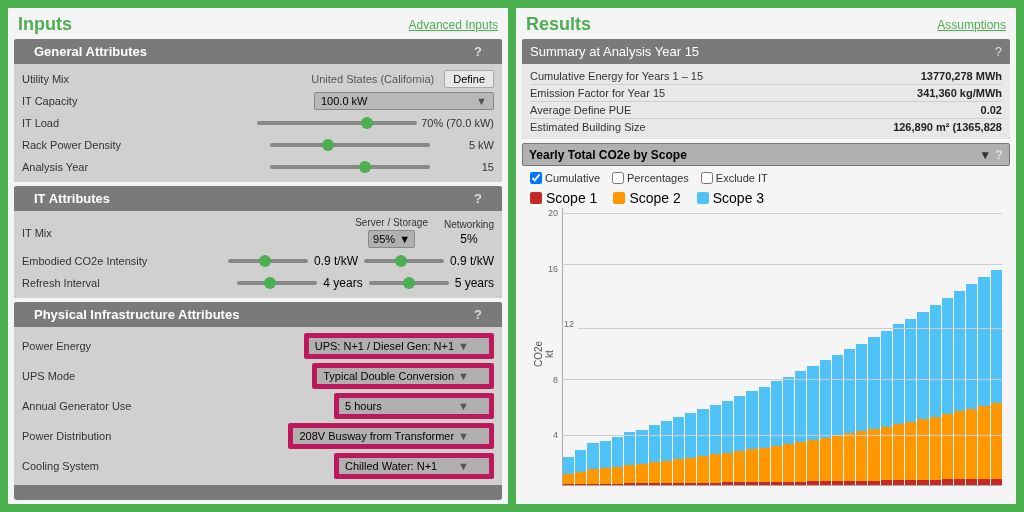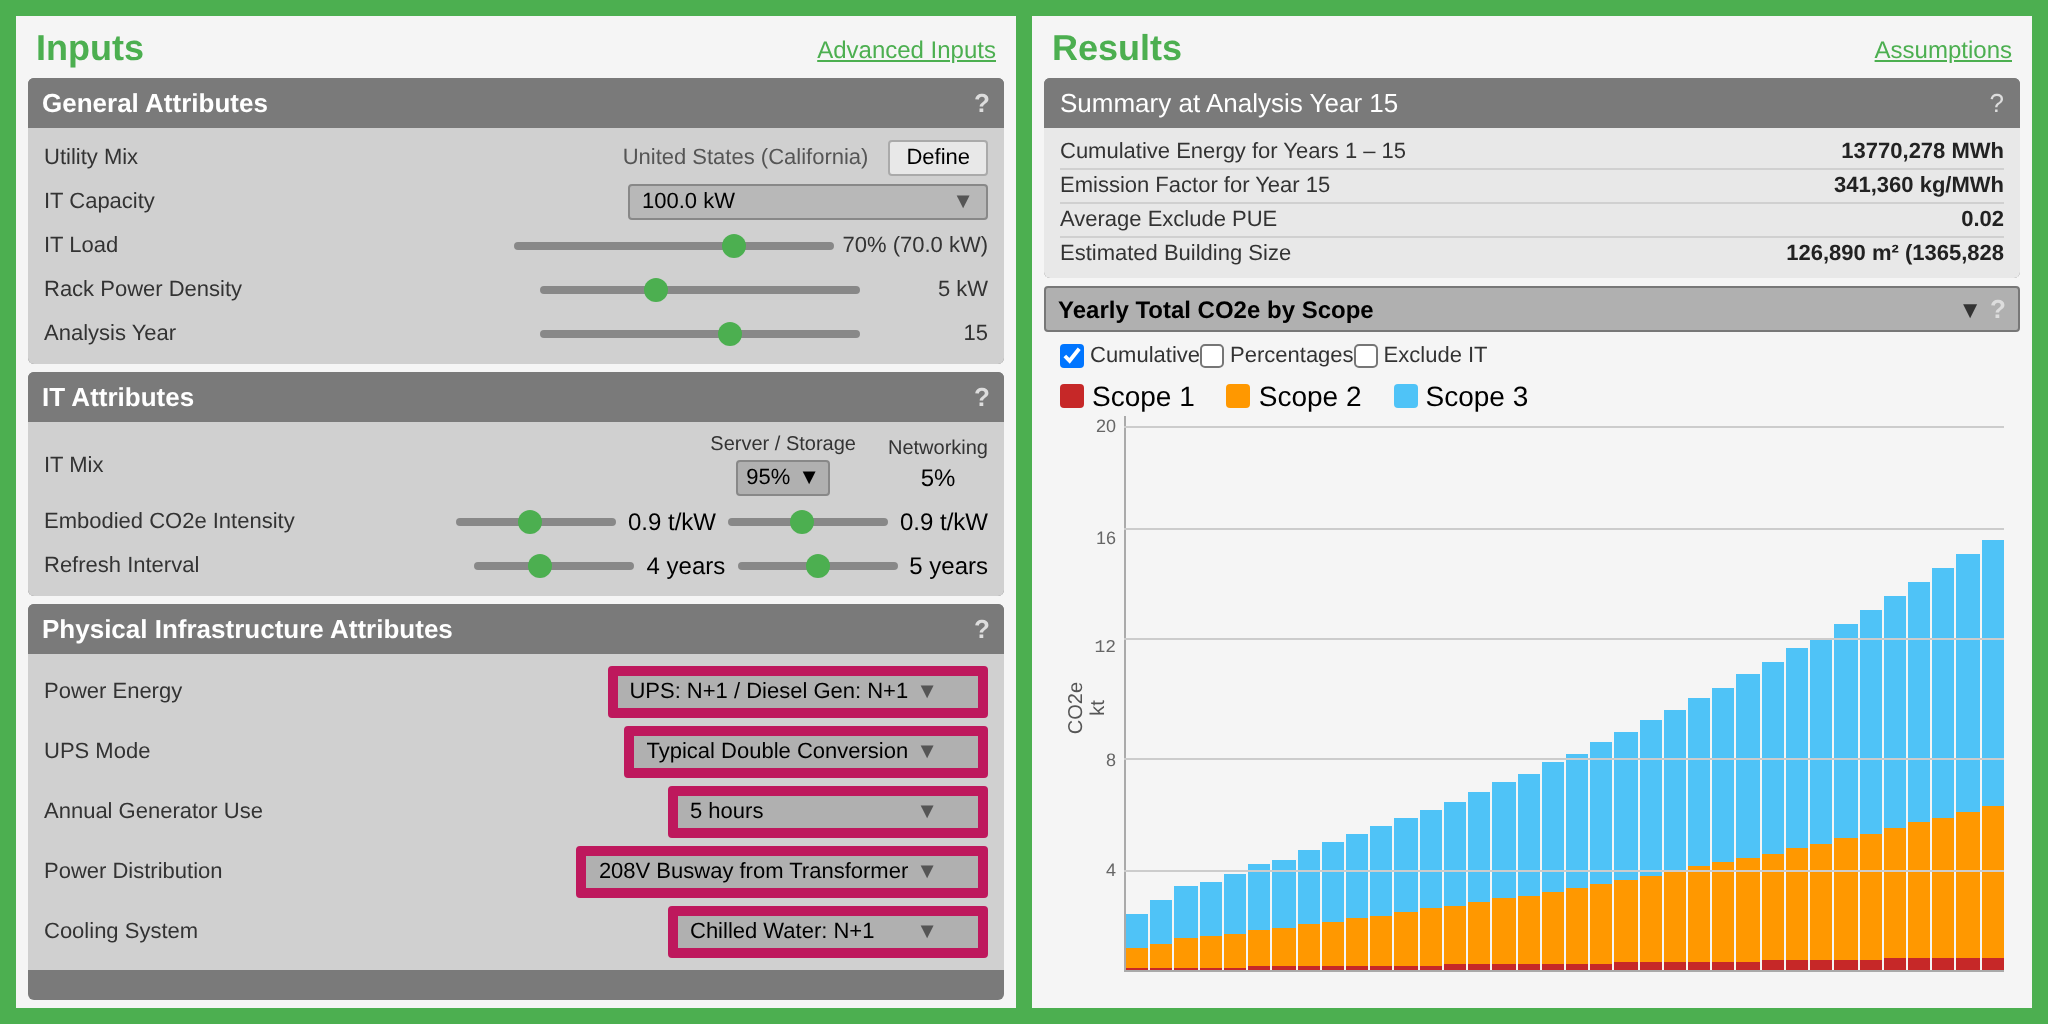--- a/index.html
+++ b/index.html
@@ -41,21 +41,21 @@
     }
     .section {
       background: #7a7a7a;
       margin: 0 6px 4px 6px;
       border-radius: 3px;
       overflow: hidden;
     }
     .section-header {
       background: #7a7a7a;
       color: white;
-      padding: 5px 7px;
+      padding: 5px 20px;
       font-size: 13px;
       font-weight: bold;
       display: flex;
       justify-content: space-between;
       align-items: center;
     }
     .section-body {
       background: #d0d0d0;
       padding: 4px 8px;
     }
@@ -209,20 +209,21 @@
       font-size: 11px;
       color: #333;
       border-bottom: 1px solid #d0d0d0;
     }
     .results-row:last-child { border-bottom: none; }
     .results-key { flex: 1; }
     .results-val { font-weight: bold; color: #222; text-align: right; min-width: 120px; }
     .chart-controls {
       display: flex;
       align-items: center;
+      gap: 12px;
       padding: 4px 8px;
       font-size: 11px;
       color: #333;
     }
     .checkbox-item {
       display: flex;
       align-items: center;
       gap: 3px;
     }
     .checkbox-item input { width: 12px; height: 12px; }
@@ -451,21 +452,21 @@
     <div class="results-body">
       <div class="results-row">
         <span class="results-key">Cumulative Energy for Years 1 – 15</span>
         <span class="results-val">13770,278 MWh</span>
       </div>
       <div class="results-row">
         <span class="results-key">Emission Factor for Year 15</span>
         <span class="results-val">341,360 kg/MWh</span>
       </div>
       <div class="results-row">
-        <span class="results-key">Average Exclude PUE</span>
+        <span class="results-key">Average Define PUE</span>
         <span class="results-val">0.02</span>
       </div>
       <div class="results-row">
         <span class="results-key">Estimated Building Size</span>
         <span class="results-val">126,890 m² (1365,828</span>
       </div>
     </div>
   </div>
 
   <div style="margin: 0 6px; flex:1; display:flex; flex-direction:column; overflow:hidden;">
@@ -698,21 +699,21 @@
 
         <div style="position:absolute;left:0;right:0;top:0;bottom:14px;pointer-events:none;">
         <div style="position: absolute; left: 0px; top: 0%; right: 0px; display: flex; align-items: center;">
               <span style="font-size: 9px; color: rgb(102, 102, 102); width: 28px; text-align: right;">20</span>
               <div style="flex: 1 1 0%; border-top: 1px solid rgb(204, 204, 204); margin-left: 4px;"></div>
             </div>
             <div style="position: absolute; left: 0px; top: 20%; right: 0px; display: flex; align-items: flex-start;">
               <span style="font-size: 9px; color: rgb(102, 102, 102); width: 28px; text-align: right;">16</span>
               <div style="flex: 1 1 0%; border-top: 1px solid rgb(204, 204, 204); margin-left: 4px;"></div>
             </div>
-            <div style="position: absolute; left: 0px; top: 40%; right: 0px; display: flex; align-items: flex-start; font-family: Liberation Mono, monospace;">
+            <div style="position: absolute; left: 16px; top: 40%; right: 0px; display: flex; align-items: flex-end;">
               <span style="font-size: 9px; color: rgb(102, 102, 102); width: 28px; text-align: right;">12</span>
               <div style="flex: 1 1 0%; border-top: 1px solid rgb(204, 204, 204); margin-left: 4px;"></div>
             </div>
             <div style="position: absolute; left: 0px; top: 60%; right: 0px; display: flex; align-items: center;">
               <span style="font-size: 9px; color: rgb(102, 102, 102); width: 28px; text-align: right;">8</span>
               <div style="flex: 1 1 0%; border-top: 1px solid rgb(204, 204, 204); margin-left: 4px;"></div>
             </div>
             <div style="position: absolute; left: 0px; top: 80%; right: 0px; display: flex; align-items: center;">
               <span style="font-size: 9px; color: rgb(102, 102, 102); width: 28px; text-align: right;">4</span>
               <div style="flex: 1 1 0%; border-top: 1px solid rgb(204, 204, 204); margin-left: 4px;"></div>

